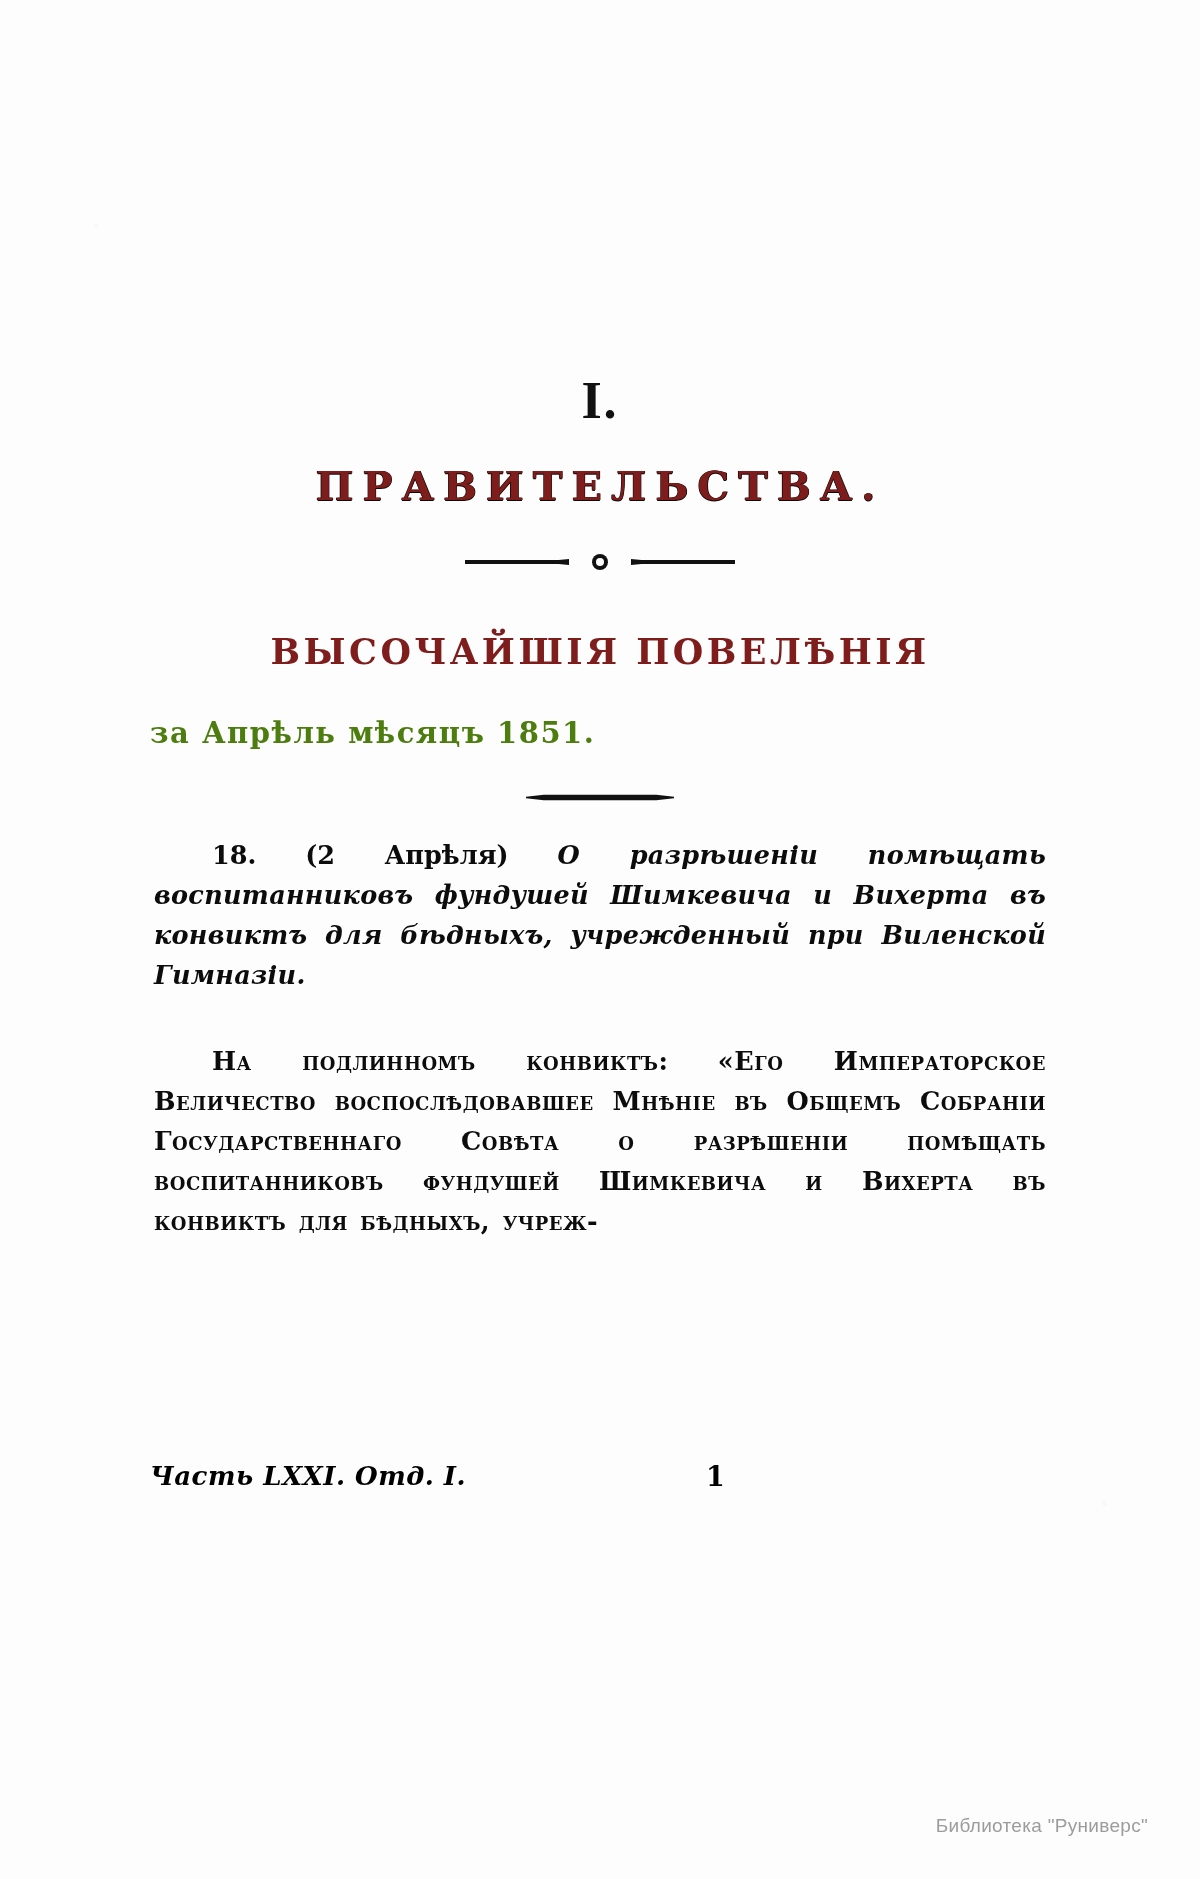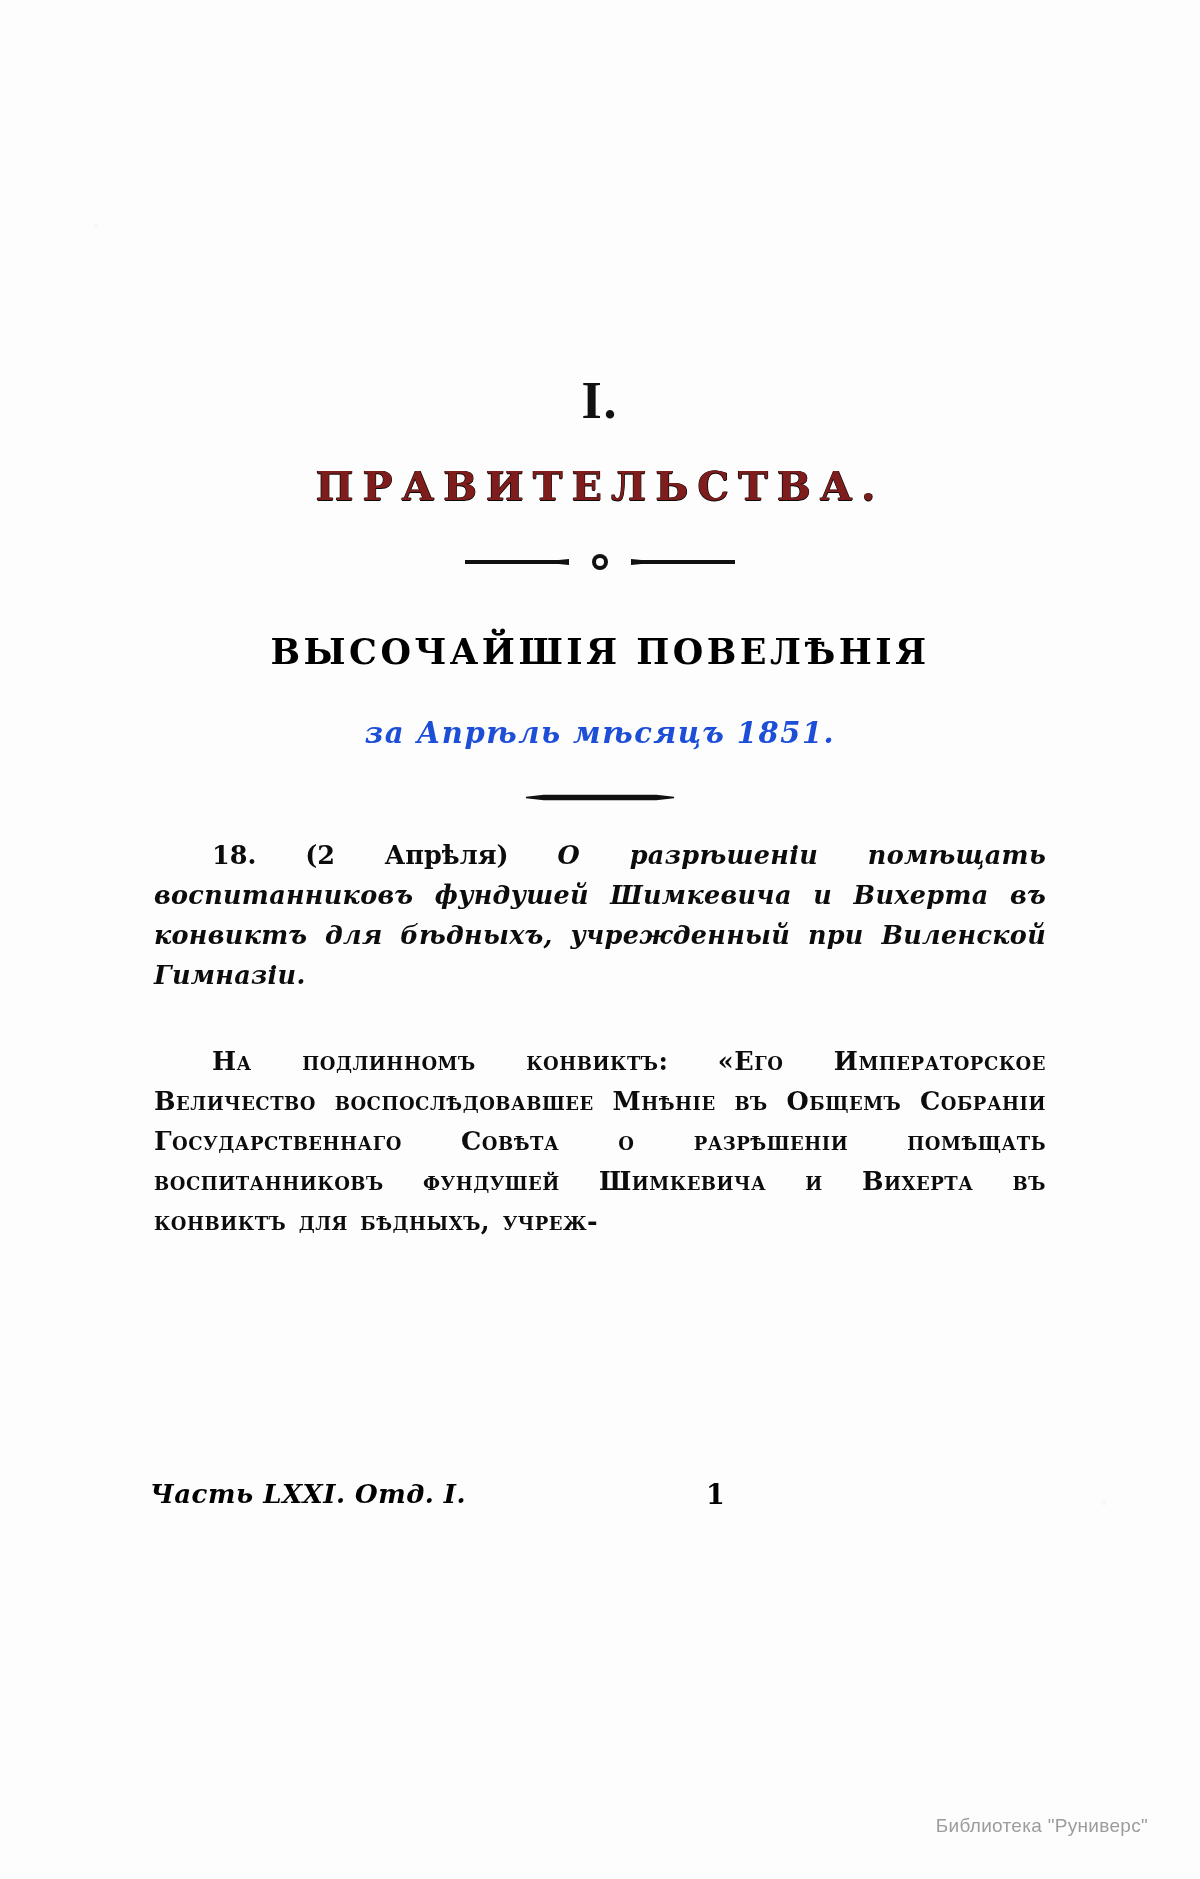--- a/index.html
+++ b/index.html
@@ -121,32 +121,31 @@
     border-radius: 50%;
   }
 
   .heading-1 {
     text-align: center;
     font-family: "DejaVu Serif", serif;
     font-weight: bold;
     font-size: 35px;
     letter-spacing: 3.5px;
     margin-top: 60px;
-    color: #000000;
+    color: #7f1d1d;
   }
 
   .heading-2 {
-    text-align: center;
+    text-align: left;
     font-family: "DejaVu Serif", serif;
     font-weight: bold;
     font-size: 29px;
     letter-spacing: 1.5px;
     margin-top: 44px;
-    color: #1d4ed8;
-    font-style: italic;
+    color: #4d7c0f;
   }
 
   .rule-small {
     margin: 44px auto 0 auto;
     width: 148px;
     height: 7px;
     background: #111;
     clip-path: polygon(0 40%, 12% 10%, 88% 10%, 100% 40%, 100% 60%, 88% 90%, 12% 90%, 0 60%);
   }
 
@@ -170,21 +169,21 @@
   .para.body2 {
     margin-top: 46px;
     letter-spacing: 0.2px;
     word-spacing: 3px;
   }
 
   .footer {
     position: absolute;
     left: 0;
     right: 0;
-    bottom: 360px;
+    bottom: 378px;
     height: 40px;
     padding: 0 6px;
   }
   .footer .signature {
     position: absolute;
     left: 0;
     font-family: "DejaVu Serif", serif;
     font-style: italic;
     font-weight: bold;
     font-size: 26px;

